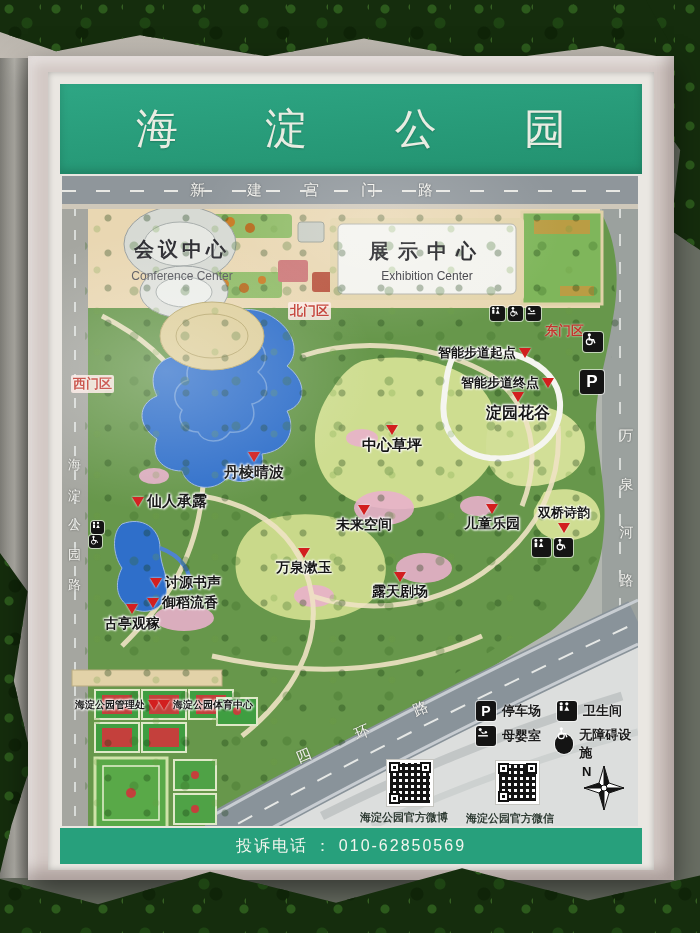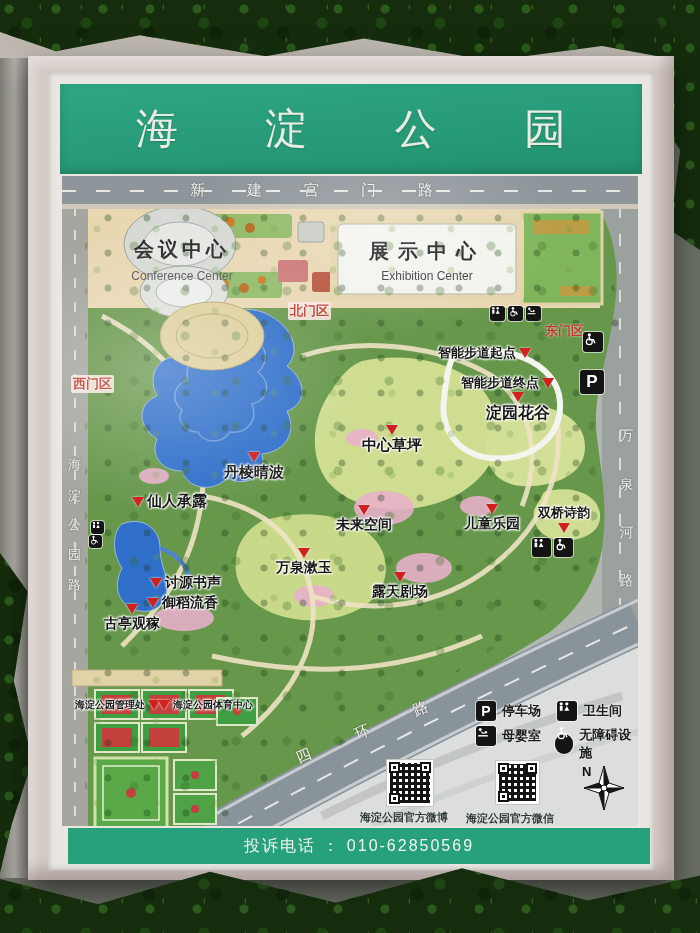--- a/index.html
+++ b/index.html
@@ -29,21 +29,21 @@
   .sign{position:absolute;left:28px;top:56px;width:646px;height:824px;background:#d3c9c5;
      box-shadow:inset -7px -9px 16px rgba(90,70,65,.35),inset 5px 6px 12px rgba(255,255,255,.55),0 12px 28px rgba(0,0,0,.5);}
   .mat{position:absolute;left:20px;top:16px;width:606px;height:798px;background:#eae7e2;
      box-shadow:inset 0 0 6px rgba(0,0,0,.25);}
 
   .header{position:absolute;left:32px;top:28px;width:582px;height:90px;
      background:linear-gradient(175deg,#2ea684,#22916f);display:flex;align-items:center;
      justify-content:space-between;padding:0 76px;box-shadow:inset 0 -4px 8px rgba(0,0,0,.15);}
   .header span{font-size:42px;color:#e9ece2;font-weight:500;text-shadow:0 1px 2px rgba(0,0,0,.2);}
 
-  .footerbar{position:absolute;left:40px;top:772px;width:582px;height:36px;background:#27a07c;
+  .footerbar{position:absolute;left:32px;top:772px;width:582px;height:36px;background:#27a07c;
      display:flex;align-items:center;justify-content:center;}
   .footerbar div{color:#f2f5ee;font-size:16px;letter-spacing:2px;font-weight:500;}
 
   
   #map{position:absolute;left:34px;top:120px;width:576px;height:650px;background:#b7bbb4;overflow:hidden;}
   #map svg{position:absolute;left:0;top:0;}
   .canopy{position:absolute;left:0;top:0;width:576px;height:650px;opacity:.5;pointer-events:none;
      background-image:
        radial-gradient(circle at 7px 7px, rgba(22,58,16,.65) 3px, transparent 4px),
        radial-gradient(circle at 21px 25px, rgba(58,108,38,.6) 4px, transparent 5px),

